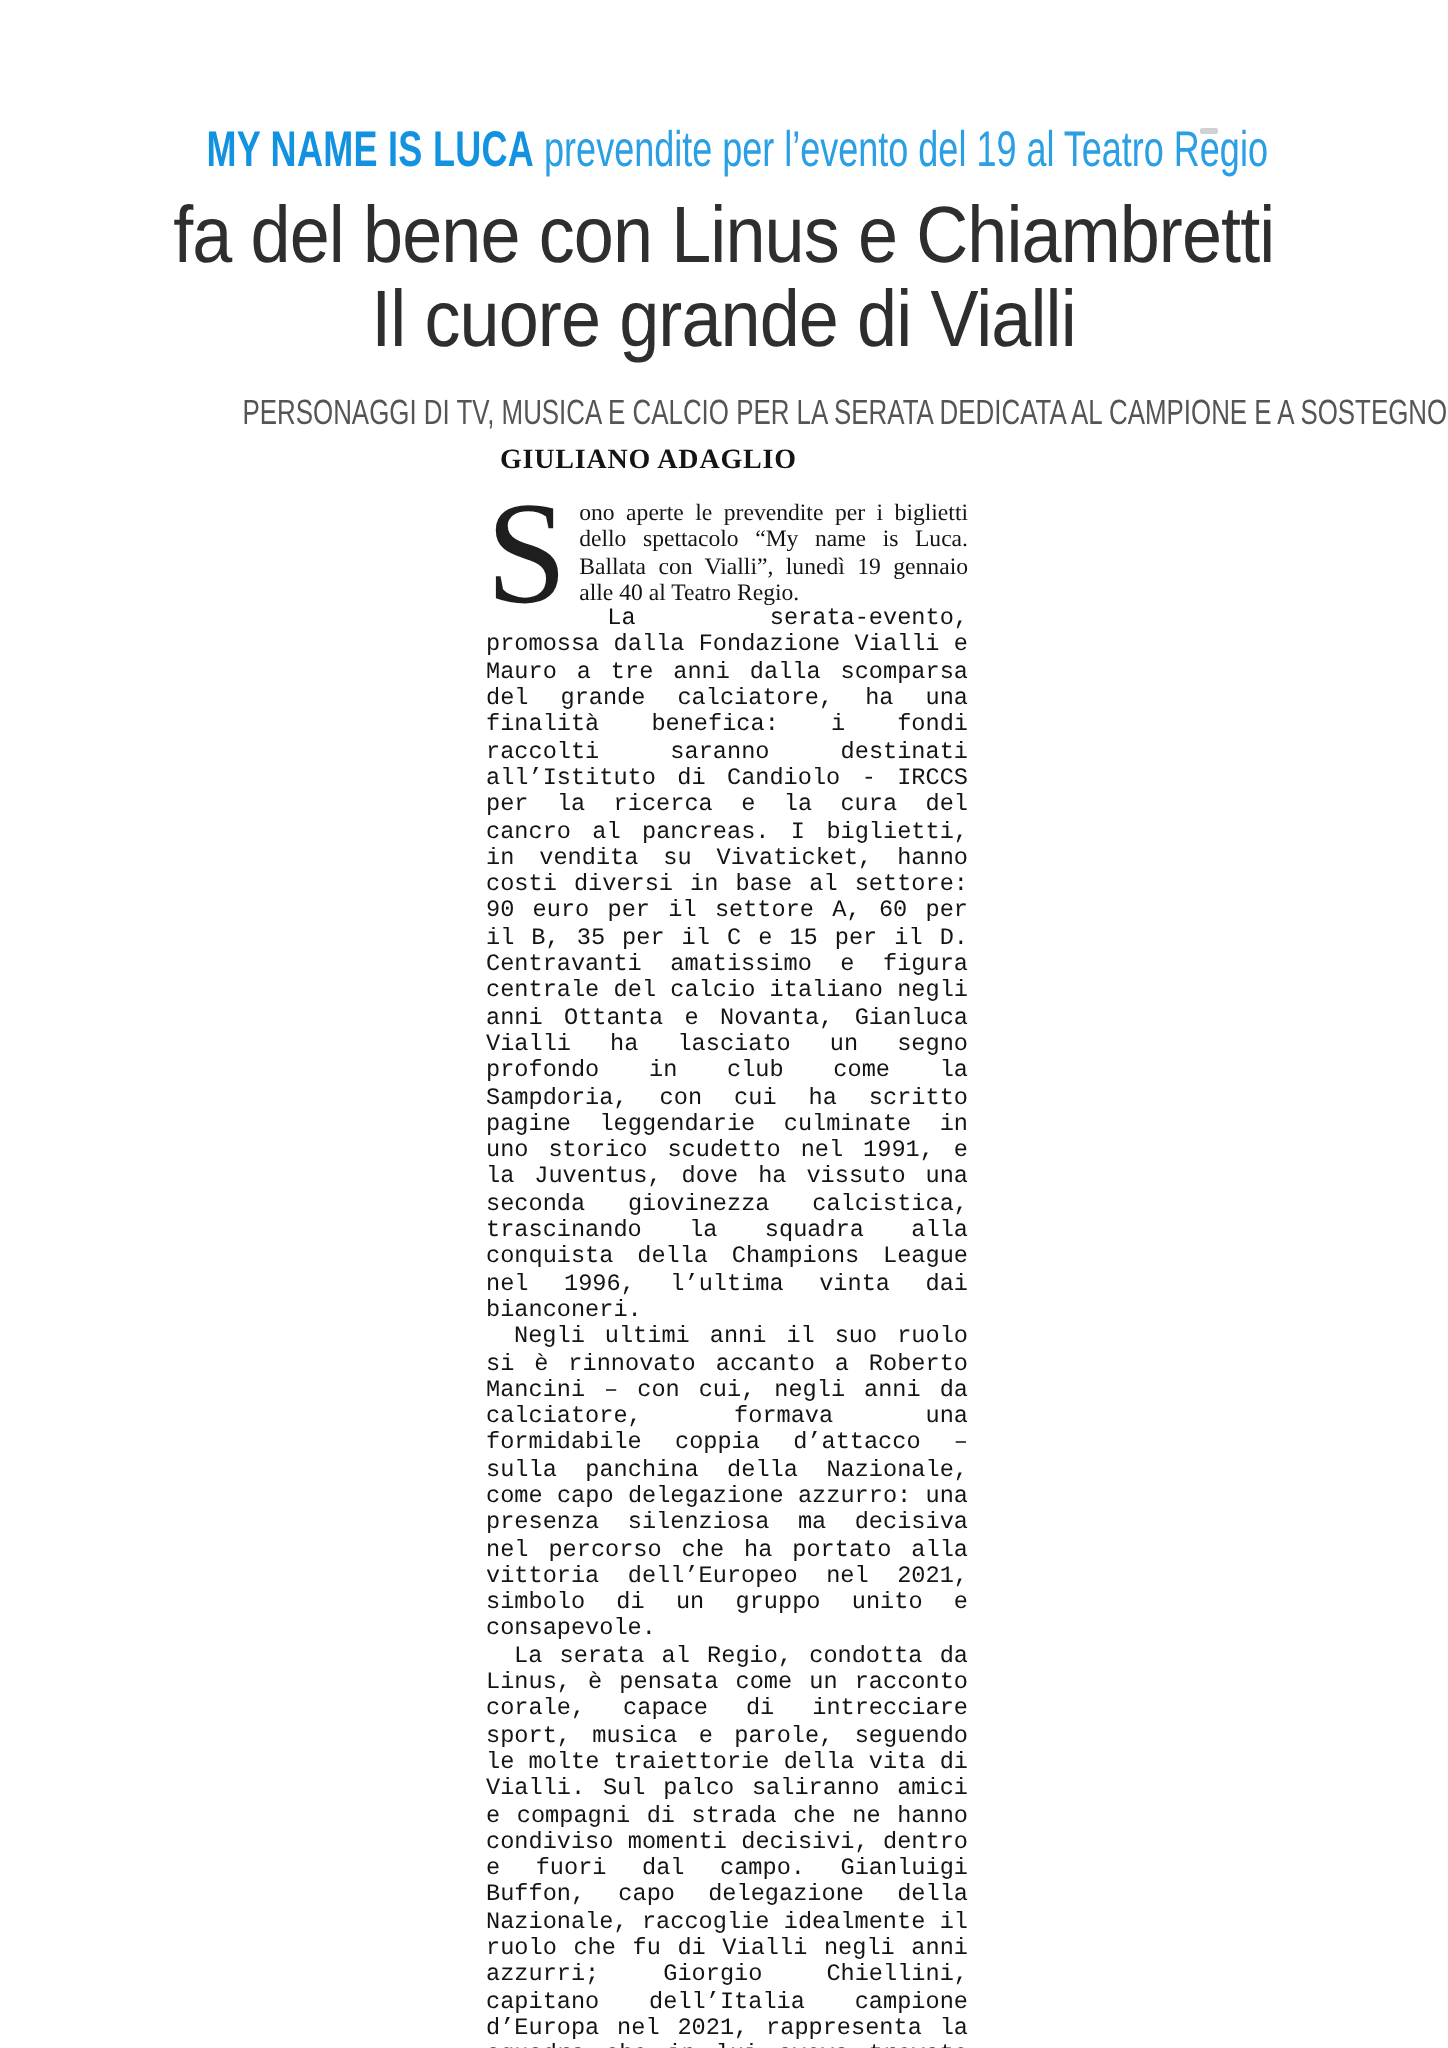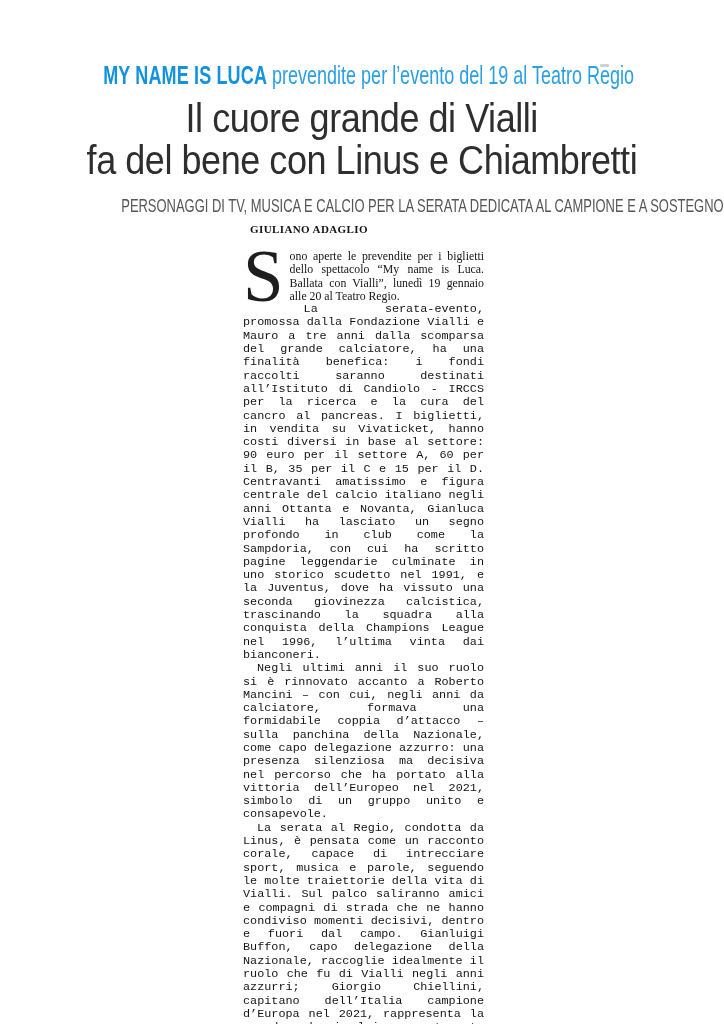--- a/index.html
+++ b/index.html
@@ -48,21 +48,21 @@
   }
   .subtitle-inner{
     display:inline-block;white-space:nowrap;
     transform:scaleX(0.74);transform-origin:center;
     font-size:17.5px;line-height:20px;color:#555555;font-weight:400;
   }
   
   .byline{
     position:absolute;left:250px;top:223px;
     font-family:"Liberation Serif", serif;
-    font-weight:700;font-size:11px;color:#141414;
+    font-weight:700;font-size:14px;color:#141414;
     letter-spacing:0.4px;
   }
   
   .article{
     position:absolute;left:243px;top:250px;width:241px;
     font-family:"Liberation Serif", serif;
     font-size:11.8px;line-height:13.3px;color:#141414;
     text-align:justify;
   }
   .article p{margin:0;padding:0;}
@@ -87,34 +87,34 @@
 <div class="page">
 
   <div class="kicker-row">
     <span class="kicker-inner"><span class="kicker-brand">MY NAME IS LUCA</span><span class="kicker-rest"> prevendite per l’evento del 19 al Teatro Regio</span></span>
   </div>
 
   <div class="artifact-mark"></div>
 
   <div class="headline">
     <span class="hl-line">
-      <span class="hl-inner">Il cuore grande di Vialli</span>
+      <span class="hl-inner">fa del bene con Linus e Chiambretti</span>
     </span>
     <span class="hl-line">
-      <span class="hl-inner">fa del bene con Linus e Chiambretti</span>
+      <span class="hl-inner">Il cuore grande di Vialli</span>
     </span>
   </div>
 
   <div class="subtitle">
     <span class="subtitle-inner">PERSONAGGI DI TV, MUSICA E CALCIO PER LA SERATA DEDICATA AL CAMPIONE E A SOSTEGNO DI CANDIOLO</span>
   </div>
 
   <div class="byline">GIULIANO ADAGLIO</div>
 
   <div class="article">
-    <p><span class="dropcap">S</span><span>ono aperte le prevendite per i biglietti dello spettacolo “My name is Luca. Ballata con Vialli”, lunedì 19 gennaio alle 20 al Teatro Regio.</span></p>
+    <p><span class="dropcap">S</span><span>ono aperte le prevendite per i biglietti dello spettacolo “My name is Luca. Ballata con Vialli”, lunedì 19 gennaio alle 40 al Teatro Regio.</span></p>
     <p class="indent">La serata-evento, promossa dalla Fondazione Vialli e Mauro a tre anni dalla scomparsa del grande calciatore, ha una finalità benefica: i fondi raccolti saranno destinati all’Istituto di Candiolo - IRCCS per la ricerca e la cura del cancro al pancreas. I biglietti, in vendita su Vivaticket, hanno costi diversi in base al settore: 90 euro per il settore A, 60 per il B, 35 per il C e 15 per il D. Centravanti amatissimo e figura centrale del calcio italiano negli anni Ottanta e Novanta, Gianluca Vialli ha lasciato un segno profondo in club come la Sampdoria, con cui ha scritto pagine leggendarie culminate in uno storico scudetto nel 1991, e la Juventus, dove ha vissuto una seconda giovinezza calcistica, trascinando la squadra alla conquista della Champions League nel 1996, l’ultima vinta dai bianconeri.</p>
     <p class="indent">Negli ultimi anni il suo ruolo si è rinnovato accanto a Roberto Mancini – con cui, negli anni da calciatore, formava una formidabile coppia d’attacco – sulla panchina della Nazionale, come capo delegazione azzurro: una presenza silenziosa ma decisiva nel percorso che ha portato alla vittoria dell’Europeo nel 2021, simbolo di un gruppo unito e consapevole.</p>
     <p class="indent">La serata al Regio, condotta da Linus, è pensata come un racconto corale, capace di intrecciare sport, musica e parole, seguendo le molte traiettorie della vita di Vialli. Sul palco saliranno amici e compagni di strada che ne hanno condiviso momenti decisivi, dentro e fuori dal campo. Gianluigi Buffon, capo delegazione della Nazionale, raccoglie idealmente il ruolo che fu di Vialli negli anni azzurri; Giorgio Chiellini, capitano dell’Italia campione d’Europa nel 2021, rappresenta la squadra che in lui aveva trovato un riferimento umano prima ancora che sportivo. Non mancheranno i ricordi legati alla Juventus con Fabrizio Ravanelli e Angelo Peruzzi, protagonisti della Champions League vinta nel 1996, ma anche il contributo ironico di uno storico tifoso granata come Piero Chiambretti. Sul palco si alterneranno musicisti (Gloria Campaner e Pietro Brunello), volti della tv (Alessandro Cattelan), del cinema (Pietro Sermonti) e della letteratura come Matteo Bussola e Walter Veltroni. —</p>
     <div class="endmark">©RIPRODUZIONE RISERVATA</div>
   </div>
 
 </div>
 
 </body></html>

